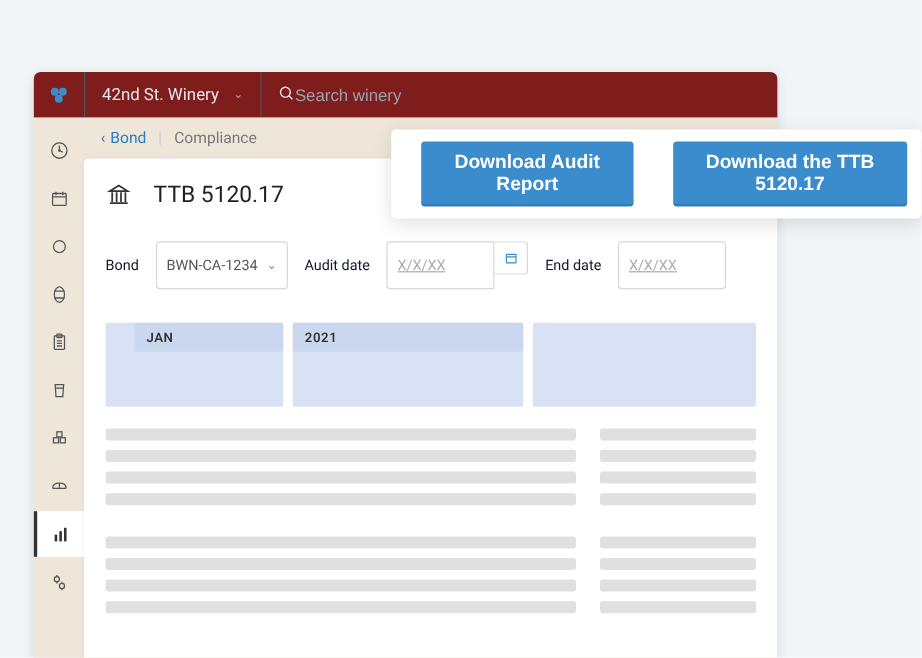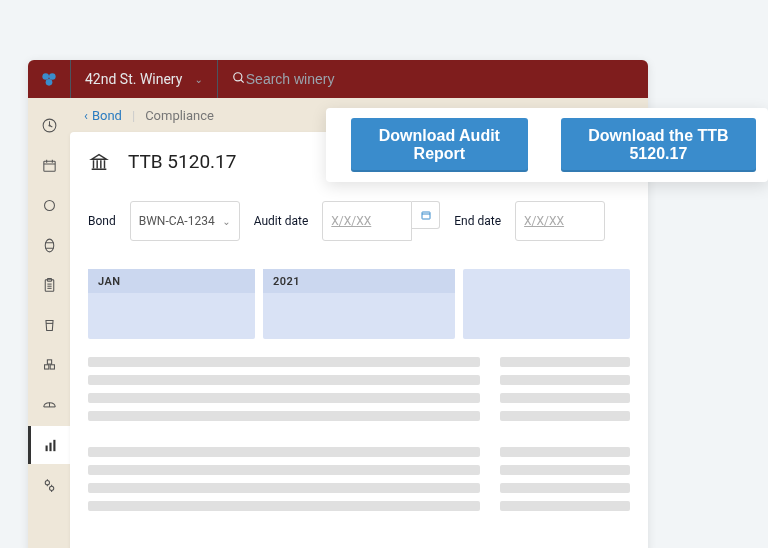--- a/index.html
+++ b/index.html
@@ -166,21 +166,21 @@
   .period-row {
     display: flex;
     gap: 8px;
     margin-top: 28px;
   }
   .period-card {
     background: #d9e2f5;
     height: 70px;
     border-radius: 2px;
   }
-  .period-card.w1 { width: 167px; }
+  .period-card.w1 { width: 148px; padding-left: 24px; }
   .period-card.w2 { width: 192px; }
   .period-card.w3 { flex: 1; }
   .period-label {
     background: #cbd7ef;
     height: 24px;
     font-size: 11px;
     font-weight: 600;
     color: #333;
     padding: 0 10px;
     display: flex;

